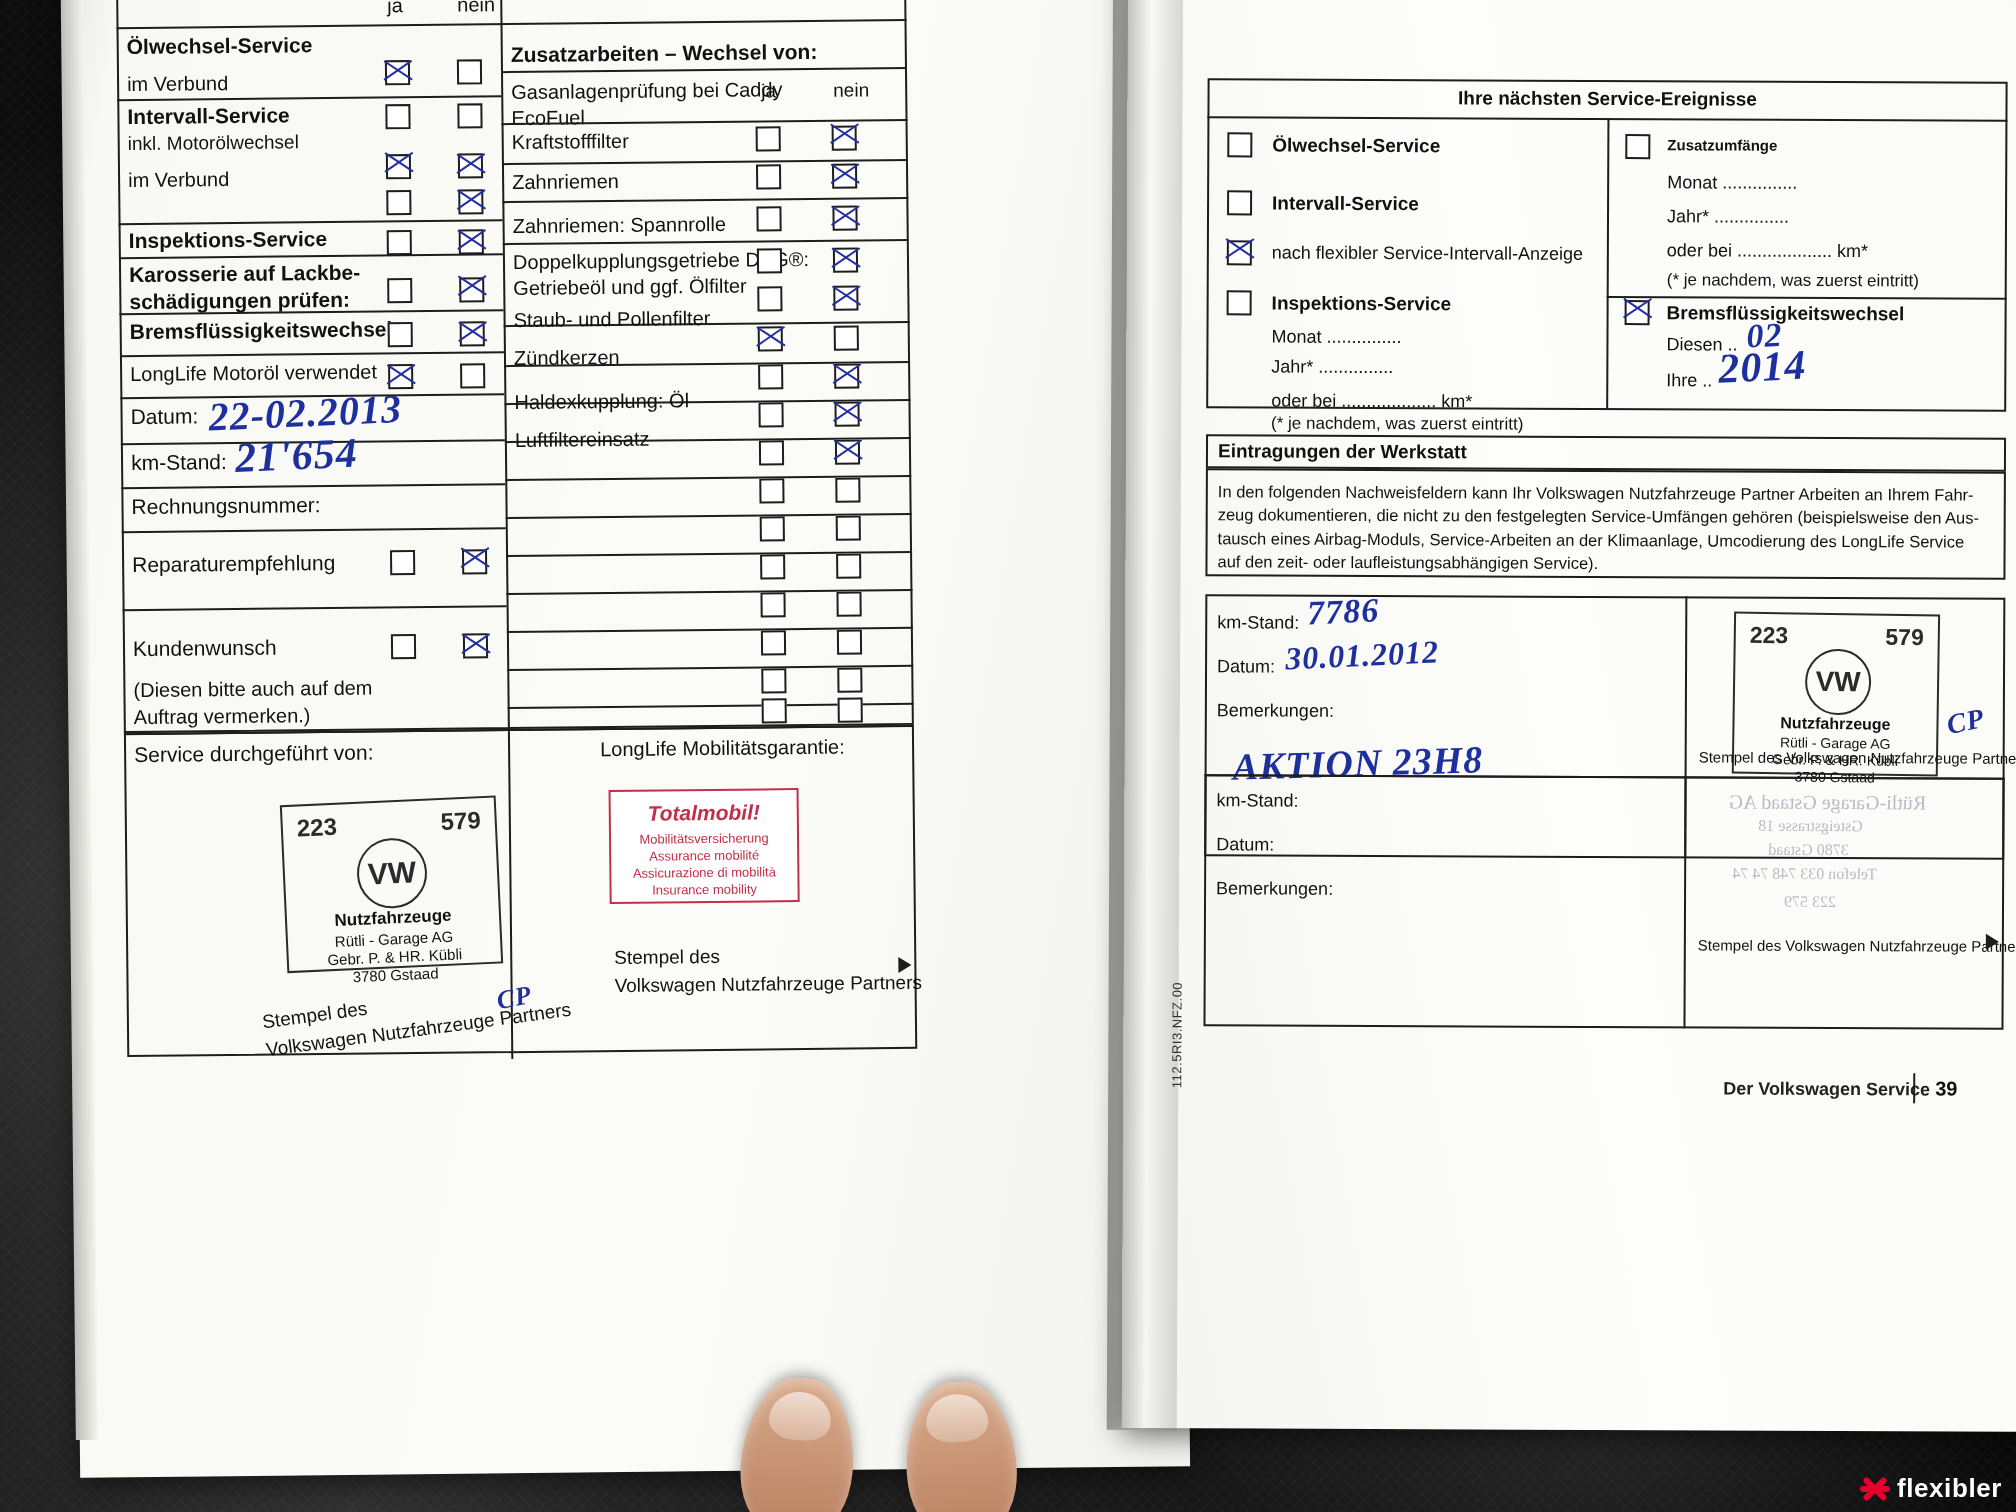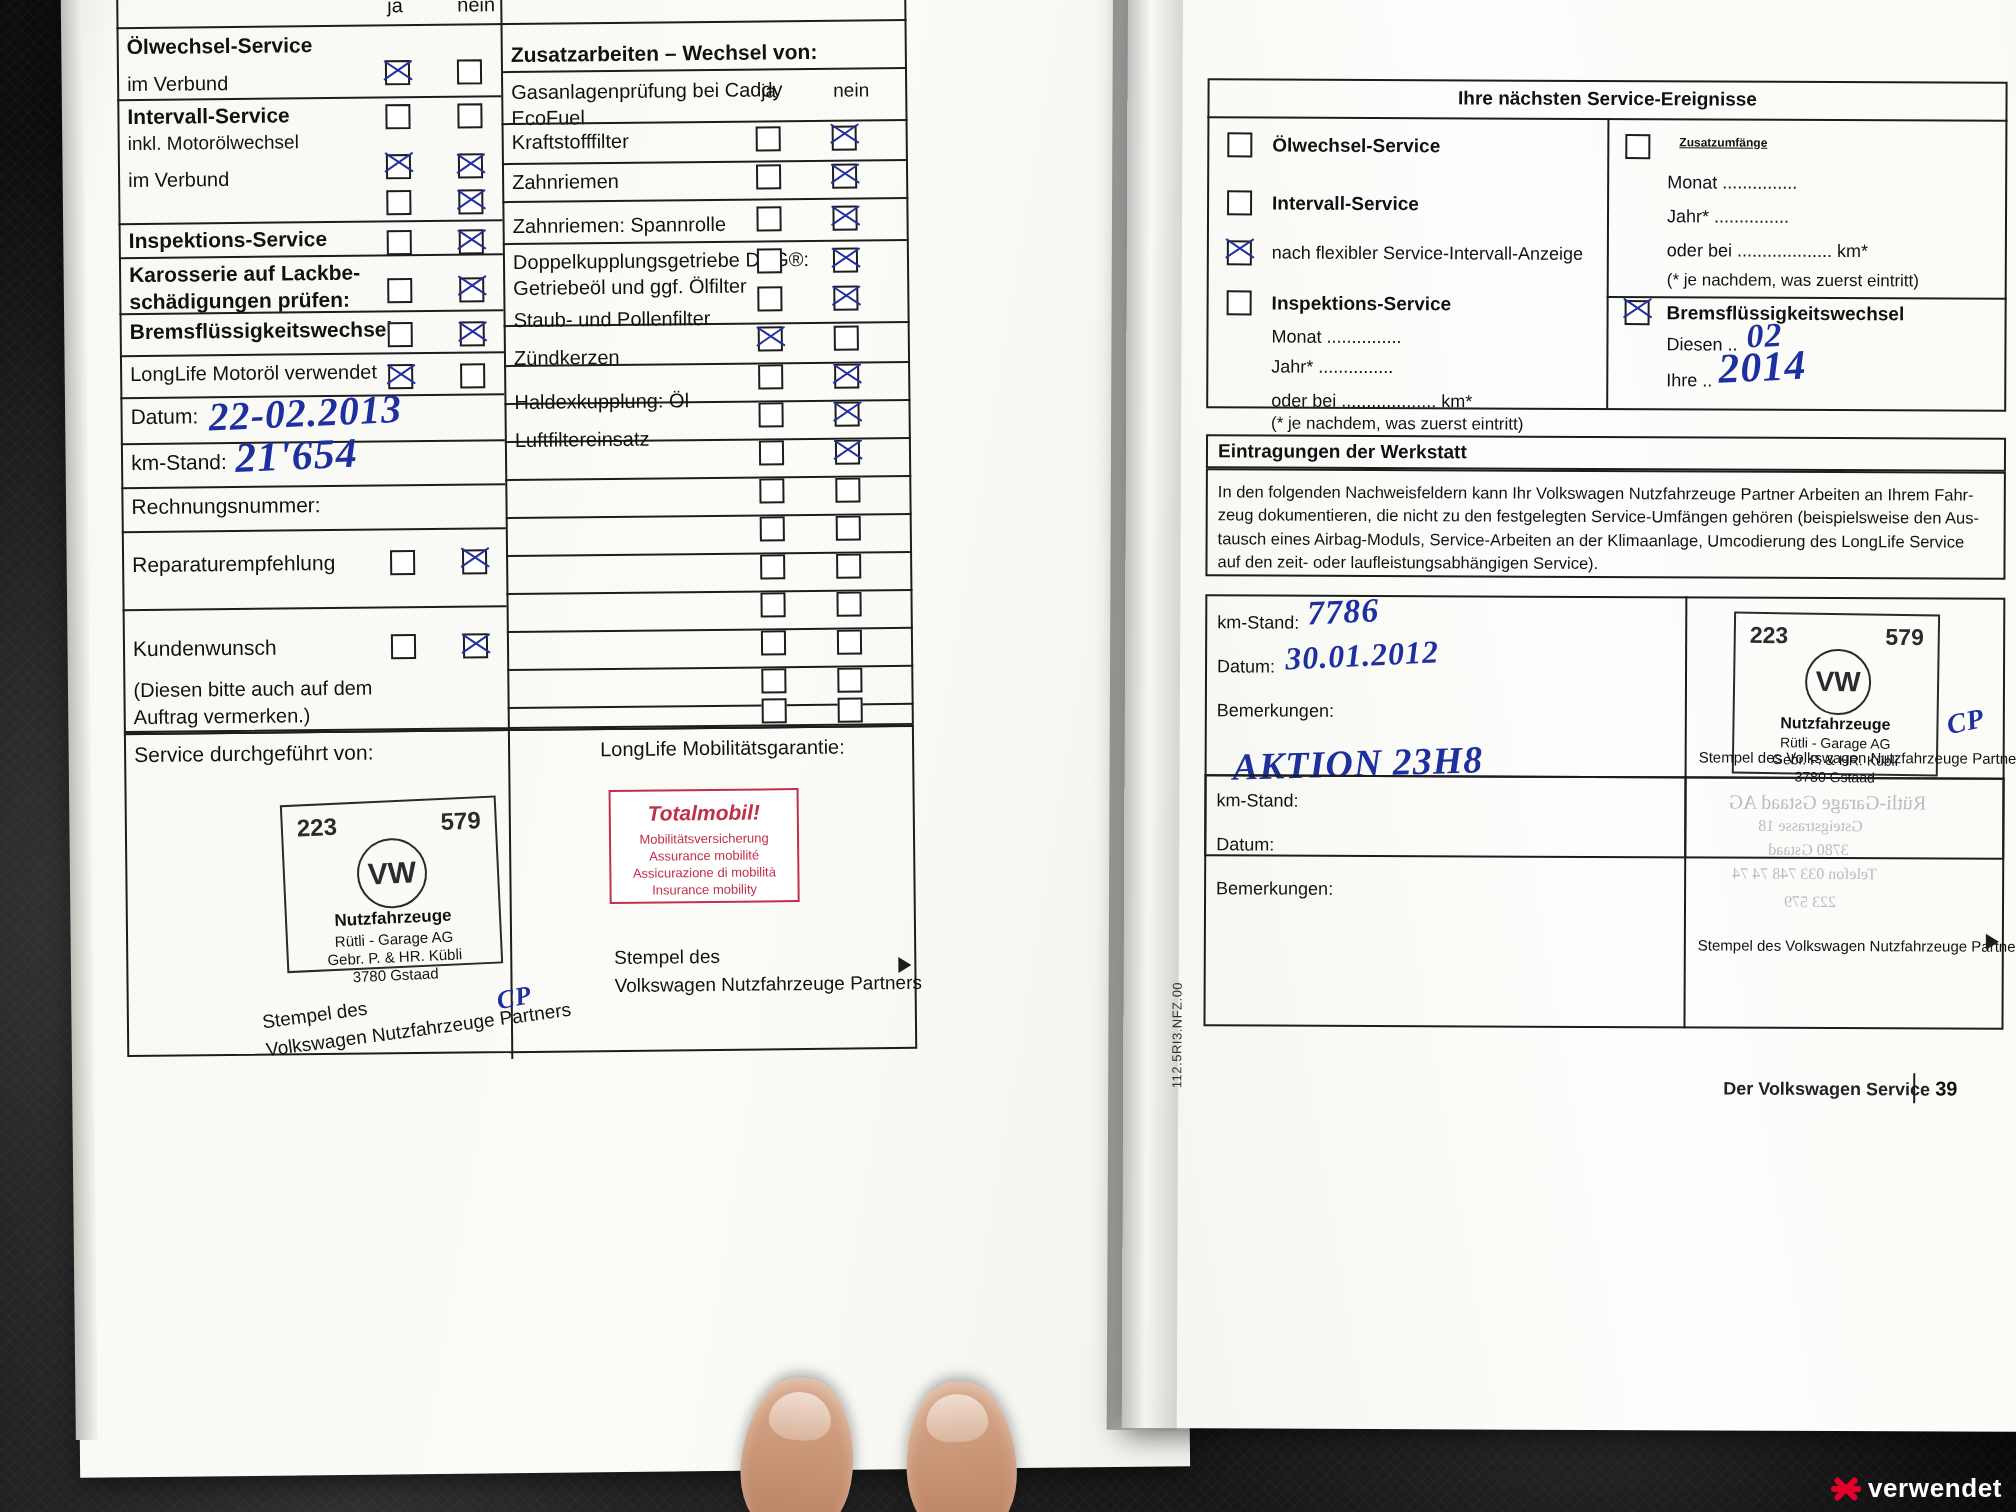--- a/index.html
+++ b/index.html
@@ -413,21 +413,21 @@
 
     <div class="cb" style="left:100px;top:362px;"></div>
     <div class="t b" style="left:145px;top:364px;font-size:19px;">Inspektions-Service</div>
 
     <div class="t" style="left:145px;top:398px;font-size:18px;">Monat ...............</div>
     <div class="t" style="left:145px;top:428px;font-size:18px;">Jahr* ...............</div>
     <div class="t" style="left:145px;top:462px;font-size:18px;">oder bei ................... km*</div>
     <div class="t" style="left:145px;top:485px;font-size:17px;">(* je nachdem, was zuerst eintritt)</div>
 
     <div class="cb" style="left:498px;top:204px;"></div>
-    <div class="t b" style="left:552px;top:206px;font-size:12px;text-decoration:underline;">Zusatzumfänge</div>
+    <div class="t b" style="left:540px;top:206px;font-size:15px;">Zusatzumfänge</div>
     <div class="t" style="left:540px;top:242px;font-size:18px;">Monat ...............</div>
     <div class="t" style="left:540px;top:276px;font-size:18px;">Jahr* ...............</div>
     <div class="t" style="left:540px;top:310px;font-size:18px;">oder bei ................... km*</div>
     <div class="t" style="left:540px;top:340px;font-size:17px;">(* je nachdem, was zuerst eintritt)</div>
 
     <div class="line hline" style="left:480px;top:366px;width:400px;"></div>
 
     <div class="cb" style="left:498px;top:370px;"></div>
     <div class="x" style="left:496px;top:364px;"></div>
     <div class="t b" style="left:540px;top:372px;font-size:19px;">Bremsflüssigkeitswechsel</div>
@@ -497,14 +497,14 @@
   <div class="nail" style="left:24px;top:14px;width:62px;height:48px;"></div>
 </div>
 <div class="finger" style="left:906px;top:1382px;width:110px;height:148px;transform:rotate(-3deg);">
   <div class="nail" style="left:22px;top:12px;width:62px;height:48px;"></div>
 </div>
 
 <div id="watermark">
   <div id="wm-star">
       <span></span>
     </div>
-  <div id="wm-text">verwendet</div>
+  <div id="wm-text">flexibler</div>
 </div>
 
 </body></html>

